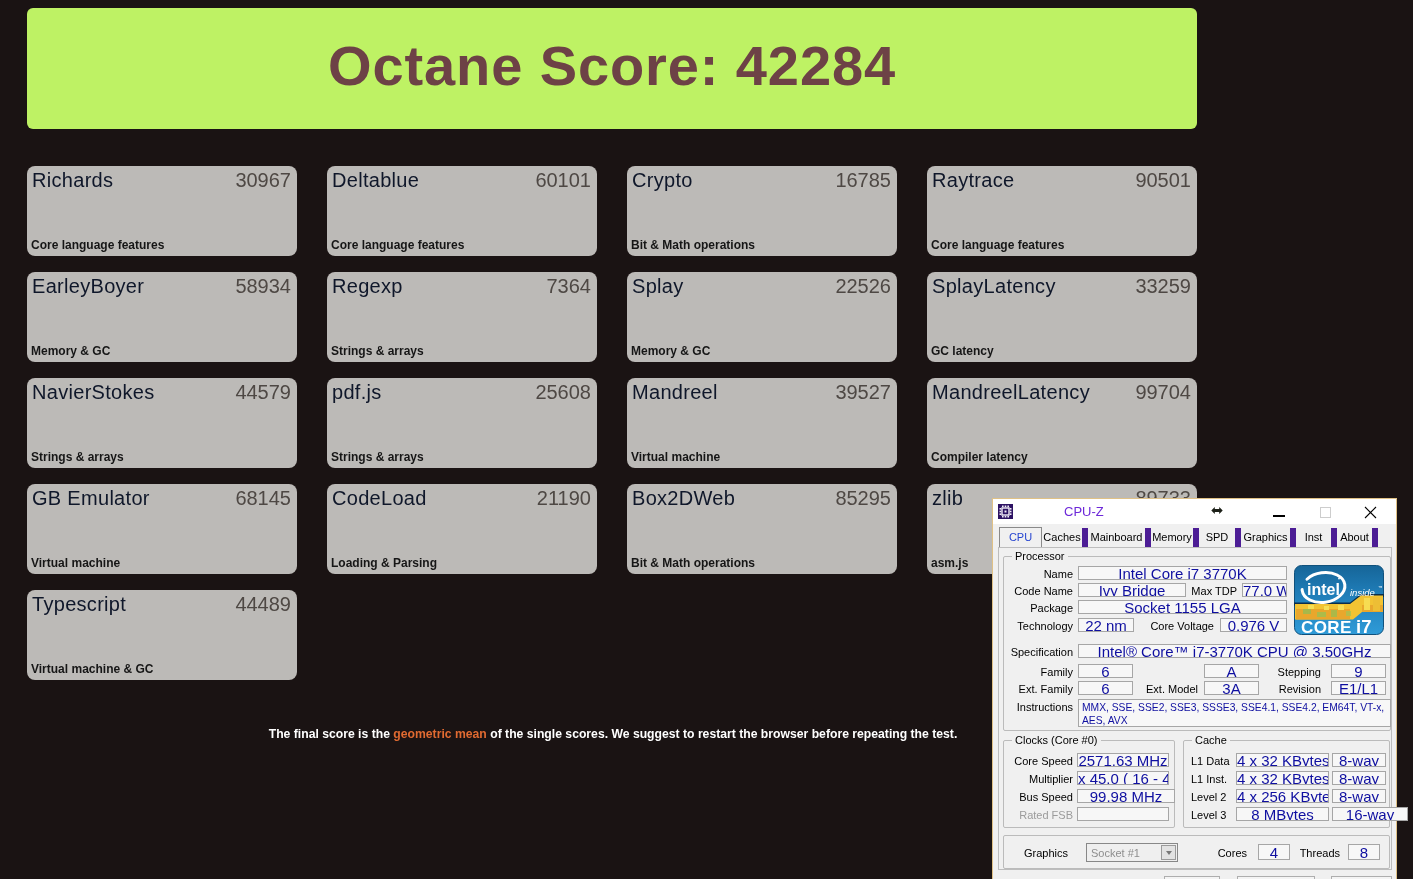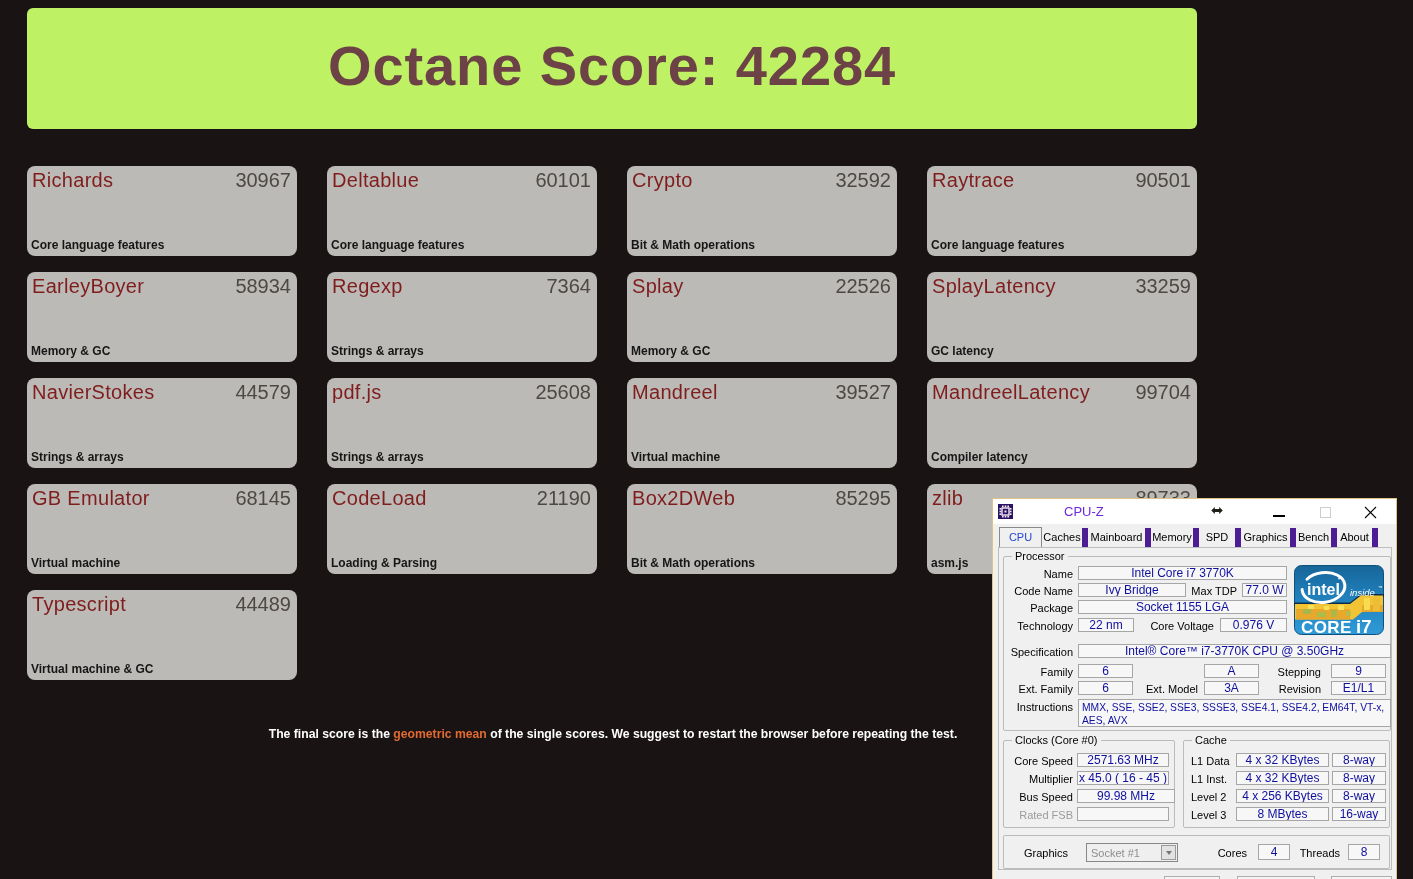--- a/index.html
+++ b/index.html
@@ -1,19 +1,19 @@
 <!DOCTYPE html>
 <html><head><meta charset="utf-8"><style>
 * { margin:0; padding:0; box-sizing:border-box; }
 html,body { width:1413px; height:879px; overflow:hidden; }
 body { background:#1a1313; font-family:"Liberation Sans", sans-serif; position:relative; }
 .banner { position:absolute; left:27px; top:8px; width:1170px; height:121px; background:#bef264; border-radius:6px; }
 .banner h1 { font-size:56px; font-weight:bold; color:#6d4246; text-align:center; line-height:116px; letter-spacing:0.9px; }
 .box { position:absolute; width:270px; height:90px; background:#bcbab7; border-radius:8px; }
-.bt { position:absolute; left:5px; top:3px; font-size:20px; letter-spacing:0.3px; color:#7f1d1d; }
+.bt { position:absolute; left:5px; top:3px; font-size:20px; letter-spacing:0.3px; color:#0f172a; }
 .bs { position:absolute; right:6px; top:3px; font-size:20px; color:#4e4844; }
 .bc { position:absolute; left:4px; bottom:4px; font-size:12px; font-weight:bold; color:#161616; }
 .note { position:absolute; top:727px; left:0; width:1226px; text-align:center; font-size:12.2px; font-weight:bold; color:#ffffff; }
 .note span { color:#e06a31; }
 #cpuz { position:absolute; left:992px; top:498px; width:405px; height:381px; background:#f0f0f0; border:1px solid #e0c186; border-bottom:none; font-size:11px; }
 #cpuz > * { position:absolute; }
 .ctitle { left:0; top:0; width:403px; height:25px; background:#ffffff; }
 .ctitle > * { position:absolute; }
 .cicon { left:5px; top:5px; }
 .cname { left:27px; top:5px; font-size:13px; color:#6d28d9;margin-left:44px; }
@@ -22,21 +22,21 @@
 .btn-max { left:327px; top:8px; width:11px; height:11px; border:1.2px solid #cdcdcd; }
 .btn-x { left:371px; top:7px; }
 #cpuz .tabpane { left:5px; top:48px; width:394px; height:323px; border:1px solid #bdbdbd; background:#f0f0f0; }
 #cpuz .tab { top:29px; height:19px; line-height:18px; text-align:center; color:#000; border-right:6px solid #4c1d95; font-size:11px; }
 #cpuz .seltab { position:absolute; background:#f0f0f0; border:1px solid #8a8a8a; border-bottom:none; color:#2544d0; height:20px; top:28px; z-index:2; }
 #cpuz .tab { position:absolute; }
 .grp { border:1px solid #bbbbbb; border-radius:2px; background:transparent; }
 .grp .gl { position:absolute; left:8px; top:-7px; background:#f0f0f0; padding:0 3px; font-size:11px; color:#000; }
 .lab { text-align:right; color:#000; font-size:11px; height:14px; line-height:14px; }
 .lab.gray { color:#9b9b9b; }
-.fld { background:#f7f7f7; border:1px solid #a6a6a6; color:#0f0fa0; text-align:center; font-size:12px; overflow:hidden; white-space:nowrap; }
+.fld { background:#f7f7f7; border:1px solid #a6a6a6; color:#0f0fa0; text-align:center; font-size:15px; overflow:hidden; white-space:nowrap; }
 .combo { border:1px solid #888; background:#efefef; }
 .combo span { position:absolute; left:4px; top:3px; color:#8e8e8e; font-size:11px; }
 .combo .cbtn { position:absolute; right:1px; top:1px; width:15px; height:15px; background:#e2e2e2; border:1px solid #9a9a9a; }
 .combo .carr { position:absolute; left:3.5px; top:5px; width:0; height:0; border-left:3.5px solid transparent; border-right:3.5px solid transparent; border-top:4px solid #777; }
 .ilogo { left:301px; top:66px; }
 #cpuz .ilogo { position:absolute; }
 .bbtn { top:377px; height:4px; border:1px solid #aeaeae; border-bottom:none; background:#f4f4f4; }
 .fld, .lab, .combo, .bbtn { position:absolute; }
 </style></head><body>
 <div class="banner">
@@ -47,21 +47,21 @@
     <div class="bs">30967</div>
     <div class="bc">Core language features</div>
   </div>
 <div class="box" style="left:327px;top:166px;">
     <div class="bt">Deltablue</div>
     <div class="bs">60101</div>
     <div class="bc">Core language features</div>
   </div>
 <div class="box" style="left:627px;top:166px;">
     <div class="bt">Crypto</div>
-    <div class="bs">32592</div>
+    <div class="bs">16785</div>
     <div class="bc">Bit &amp; Math operations</div>
   </div>
 <div class="box" style="left:927px;top:166px;">
     <div class="bt">Raytrace</div>
     <div class="bs">90501</div>
     <div class="bc">Core language features</div>
   </div>
 <div class="box" style="left:27px;top:272px;">
     <div class="bt">EarleyBoyer</div>
     <div class="bs">58934</div>
@@ -159,21 +159,21 @@
         <path d="M1 1 L12 12 M12 1 L1 12" stroke="#000" stroke-width="1.1"></path>
       </svg>
 </div>
 <div class="tabpane"></div>
 <div class="tab seltab" style="left:6px;width:43px;">CPU</div>
 <div class="tab" style="left:49px;width:46px;">Caches</div>
 <div class="tab" style="left:95px;width:63px;">Mainboard</div>
 <div class="tab" style="left:158px;width:48px;">Memory</div>
 <div class="tab" style="left:206px;width:42px;">SPD</div>
 <div class="tab" style="left:248px;width:55px;">Graphics</div>
-<div class="tab" style="left:303px;width:41px;">Bench</div>
+<div class="tab" style="left:303px;width:41px;">Inst</div>
 <div class="tab" style="left:344px;width:41px;">About</div>
 <div class="grp" style="left:10px;top:57px;width:388px;height:175px;">
       <span class="gl">Processor</span>
     </div>
 <div class="grp" style="left:10px;top:241px;width:172px;height:88px;">
       <span class="gl">Clocks (Core #0)</span>
     </div>
 <div class="grp" style="left:190px;top:241px;width:207px;height:88px;">
       <span class="gl">Cache</span>
     </div>
@@ -218,21 +218,21 @@
 <div class="fld" style="left:243px;top:254px;width:93px;height:14px;line-height:13px;">4 x 32 KBytes</div>
 <div class="fld" style="left:339px;top:254px;width:54px;height:14px;line-height:13px;">8-way</div>
 <div class="lab" style="left:198px;top:273px;width:60px;text-align:left;">L1 Inst.</div>
 <div class="fld" style="left:243px;top:272px;width:93px;height:14px;line-height:13px;">4 x 32 KBytes</div>
 <div class="fld" style="left:339px;top:272px;width:54px;height:14px;line-height:13px;">8-way</div>
 <div class="lab" style="left:198px;top:291px;width:60px;text-align:left;">Level 2</div>
 <div class="fld" style="left:243px;top:290px;width:93px;height:14px;line-height:13px;">4 x 256 KBytes</div>
 <div class="fld" style="left:339px;top:290px;width:54px;height:14px;line-height:13px;">8-way</div>
 <div class="lab" style="left:198px;top:309px;width:60px;text-align:left;">Level 3</div>
 <div class="fld" style="left:243px;top:308px;width:93px;height:14px;line-height:13px;">8 MBytes</div>
-<div class="fld" style="left:339px;top:308px;width:54px;height:14px;line-height:13px;">16-way</div>
+<div class="fld" style="left:339px;top:308px;width:76px;height:14px;line-height:13px;">16-way</div>
 <div class="lab" style="left:-25px;top:347px;width:100px;">Graphics</div>
 <div class="combo" style="left:86px;top:344px;width:92px;height:19px;margin-left:7px;">
       <span>Socket #1</span>
       <div class="cbtn">
         <div class="carr"></div>
       </div>
     </div>
 <div class="lab" style="left:166px;top:347px;width:88px;">Cores</div>
 <div class="fld" style="left:265px;top:345px;width:32px;height:16px;line-height:15px;">4</div>
 <div class="lab" style="left:259px;top:347px;width:88px;">Threads</div>

